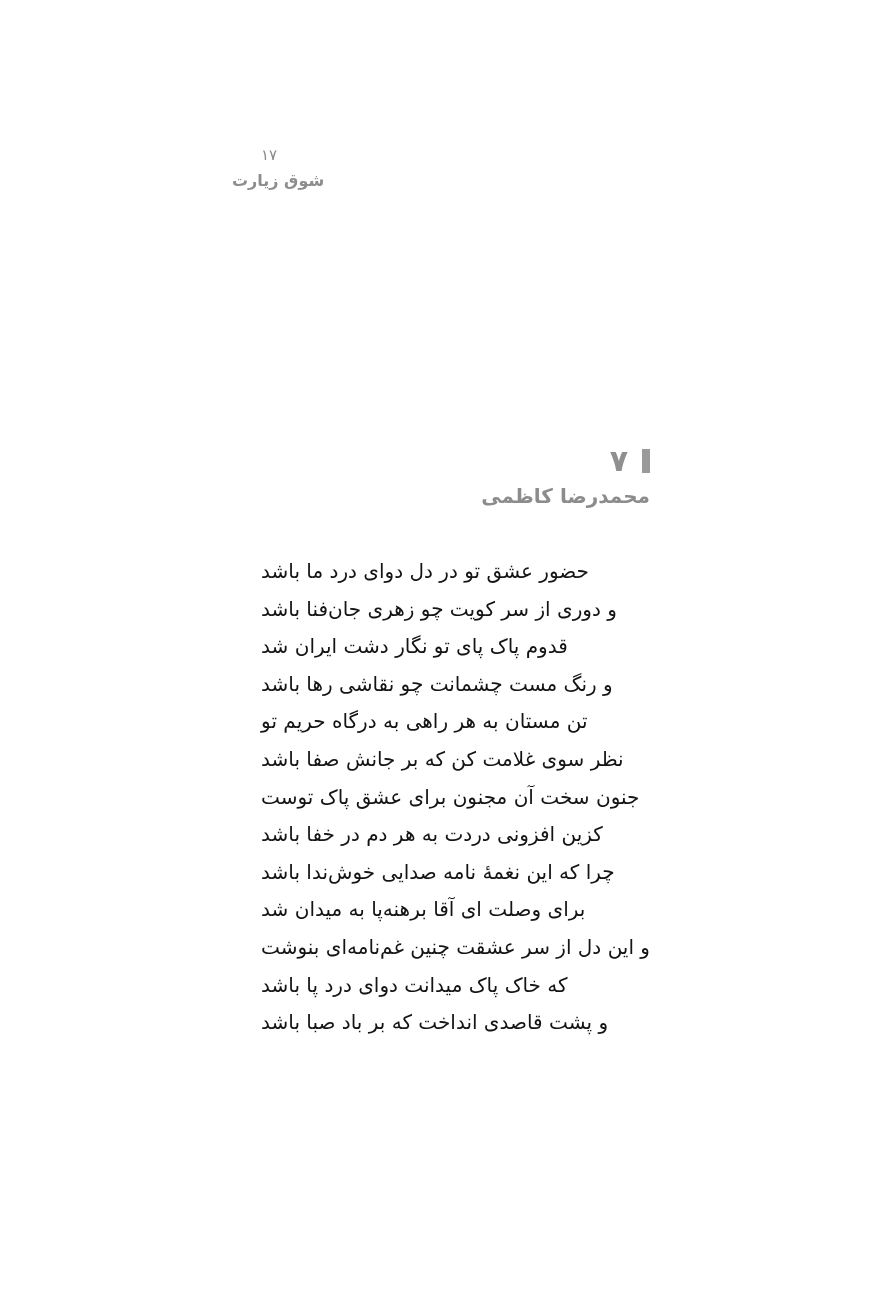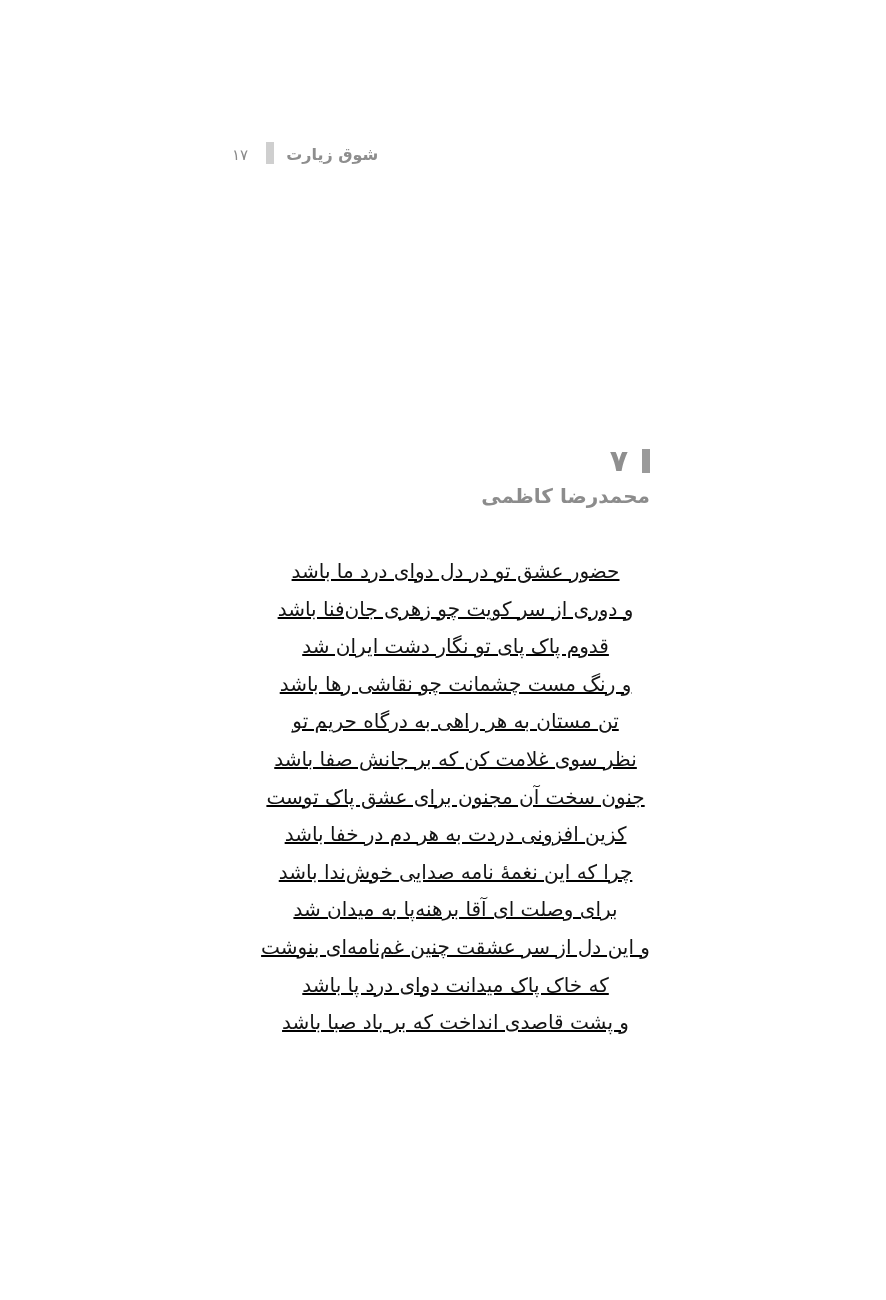--- a/index.html
+++ b/index.html
@@ -13,21 +13,22 @@
       position: relative;
       overflow: hidden;
       font-family: "DejaVu Sans", sans-serif;
     }
     .running-header {
       position: absolute;
       top: 142px;
       left: 232px;
       height: 26px;
       display: flex;
-      align-items: flex-start;
+      flex-direction: column;
+      align-items: center;
       direction: ltr;
     }
     .page-number {
       font-size: 15px;
       color: #8a8a8a;
       margin-right: 18px;
       line-height: 26px;
     }
     .header-bar {
       width: 8px;
@@ -75,22 +76,21 @@
       font-weight: bold;
       color: #8c8c8c;
       line-height: 28px;
       white-space: nowrap;
     }
     .poem-body {
       position: absolute;
       top: 553px;
       right: 236px;
       direction: rtl;
-      text-align: center;
-      text-decoration: underline;
+      text-align: left;
     }
     .verse {
       font-size: 20px;
       color: #141414;
       line-height: 37.6px;
       white-space: nowrap;
     }
   </style>
 </head>
 <body>

